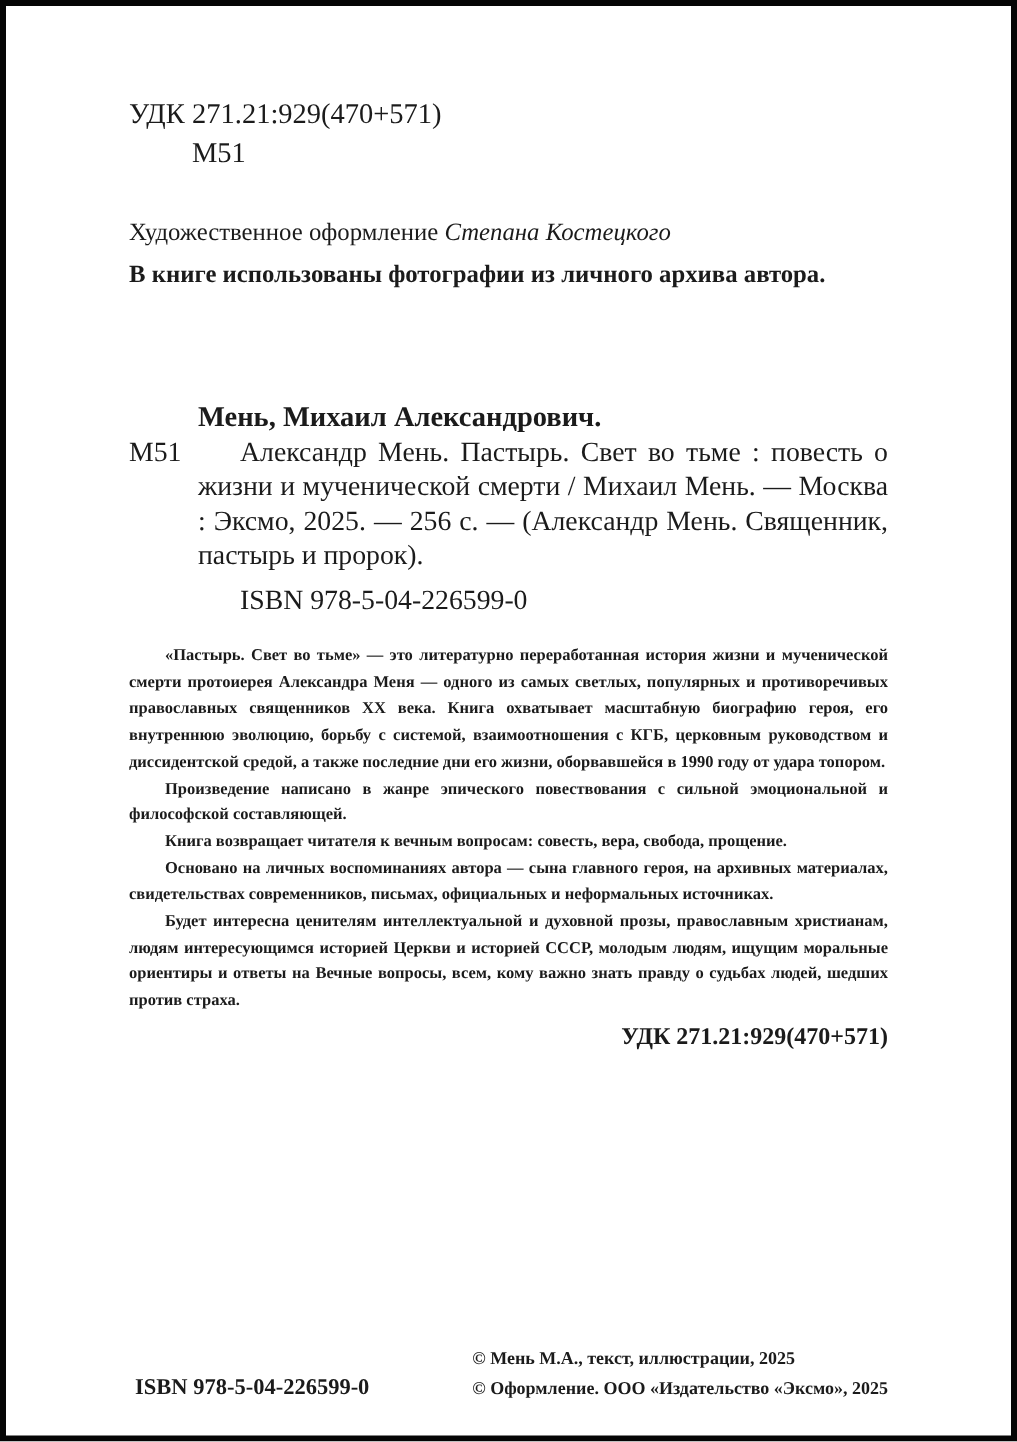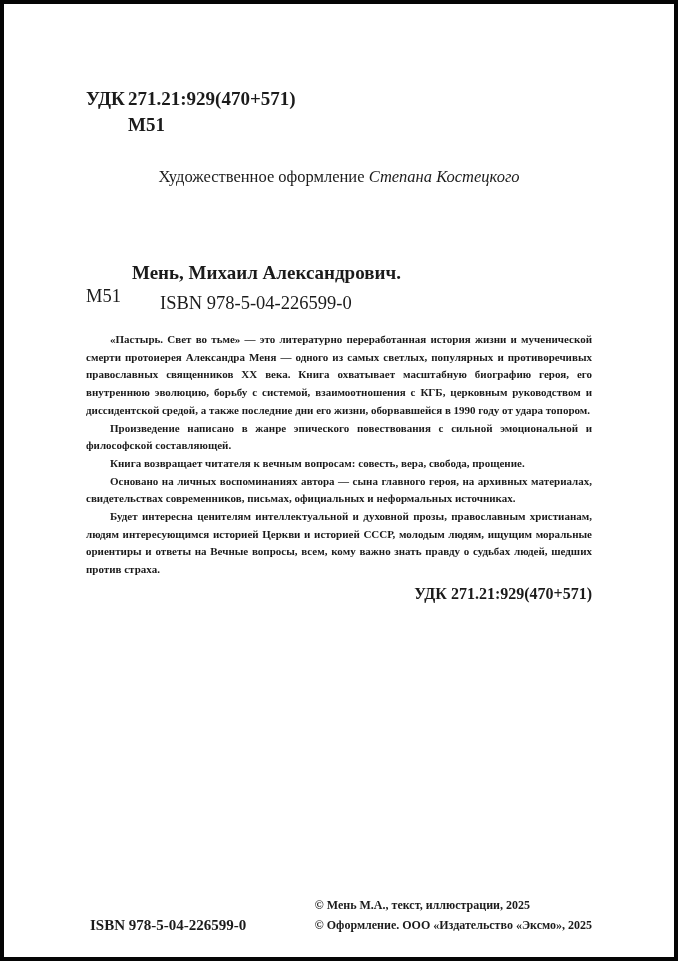--- a/index.html
+++ b/index.html
@@ -10,26 +10,26 @@
     border: 4px solid #050505;
     background: #ffffff;
     color: #1b1b1b;
     font-family: "Liberation Serif", "DejaVu Serif", serif;
     position: relative;
     padding: 0 82px;
     overflow: hidden;
   }
 
   
-  .top-codes { padding-top: 82px; font-weight: bold; font-size: 19px; line-height: 25.5px; }
+  .top-codes { padding-top: 60px; font-weight: normal; font-size: 19px; line-height: 25.5px; }
   .code-row { display: flex; }
   .code-label { width: 42px; flex: 0 0 42px; }
 
   
-  .credits { margin-top: 26px; text-align: center; font-size: 16.5px; line-height: 28px; }
+  .credits { margin-top: 26px; text-align: left; font-size: 16.5px; line-height: 28px; }
   .credits-name { font-style: italic; }
   .credits-photo { font-weight: bold; }
 
   
   .catalog { margin-top: 70px; position: relative; padding-left: 46px; }
   .catalog-code { position: absolute; left: 0; top: 25px; font-size: 18.5px; }
   .catalog-author { font-weight: bold; font-size: 19px; line-height: 24px; }
   .catalog-desc { font-size: 18.5px; line-height: 23px; text-align: justify; text-indent: 28px; }
   .catalog-isbn { margin-top: 8px; margin-left: 28px; font-size: 18.5px; }
 
@@ -60,25 +60,27 @@
       <span class="code-value">271.21:929(470+571)</span>
     </div>
     <div class="code-row">
       <span class="code-label"></span>
       <span class="code-value">М51</span>
     </div>
   </div>
 
   <div class="credits">
     <div class="credits-design"><span>Художественное оформление </span><span class="credits-name">Степана Костецкого</span></div>
+    <div class="credits-photo">В книге использованы фотографии из личного архива автора.</div>
   </div>
 
   <div class="catalog">
     <div class="catalog-code">М51</div>
     <div class="catalog-author">Мень, Михаил Александрович.</div>
+    <div class="catalog-desc">Александр Мень. Пастырь. Свет во тьме : повесть о жизни и мученической смерти / Михаил Мень. — Москва : Эксмо, 2025. — 256 с. — (Александр Мень. Священник, пастырь и пророк).</div>
     <div class="catalog-isbn">ISBN 978-5-04-226599-0</div>
   </div>
 
   <div class="annotation">
     <p>«Пастырь. Свет во тьме» — это литературно переработанная история жизни и мученической смерти протоиерея Александра Меня — одного из самых светлых, популярных и противоречивых православных священников XX века. Книга охватывает масштабную биографию героя, его внутреннюю эволюцию, борьбу с системой, взаимоотношения с КГБ, церковным руководством и диссидентской средой, а также последние дни его жизни, оборвавшейся в 1990 году от удара топором.</p>
     <p>Произведение написано в жанре эпического повествования с сильной эмоциональной и философской составляющей.</p>
     <p>Книга возвращает читателя к вечным вопросам: совесть, вера, свобода, прощение.</p>
     <p>Основано на личных воспоминаниях автора — сына главного героя, на архивных материалах, свидетельствах современников, письмах, официальных и неформальных источниках.</p>
     <p>Будет интересна ценителям интеллектуальной и духовной прозы, православным христианам, людям интересующимся историей Церкви и историей СССР, молодым людям, ищущим моральные ориентиры и ответы на Вечные вопросы, всем, кому важно знать правду о судьбах людей, шедших против страха.</p>
   </div>

